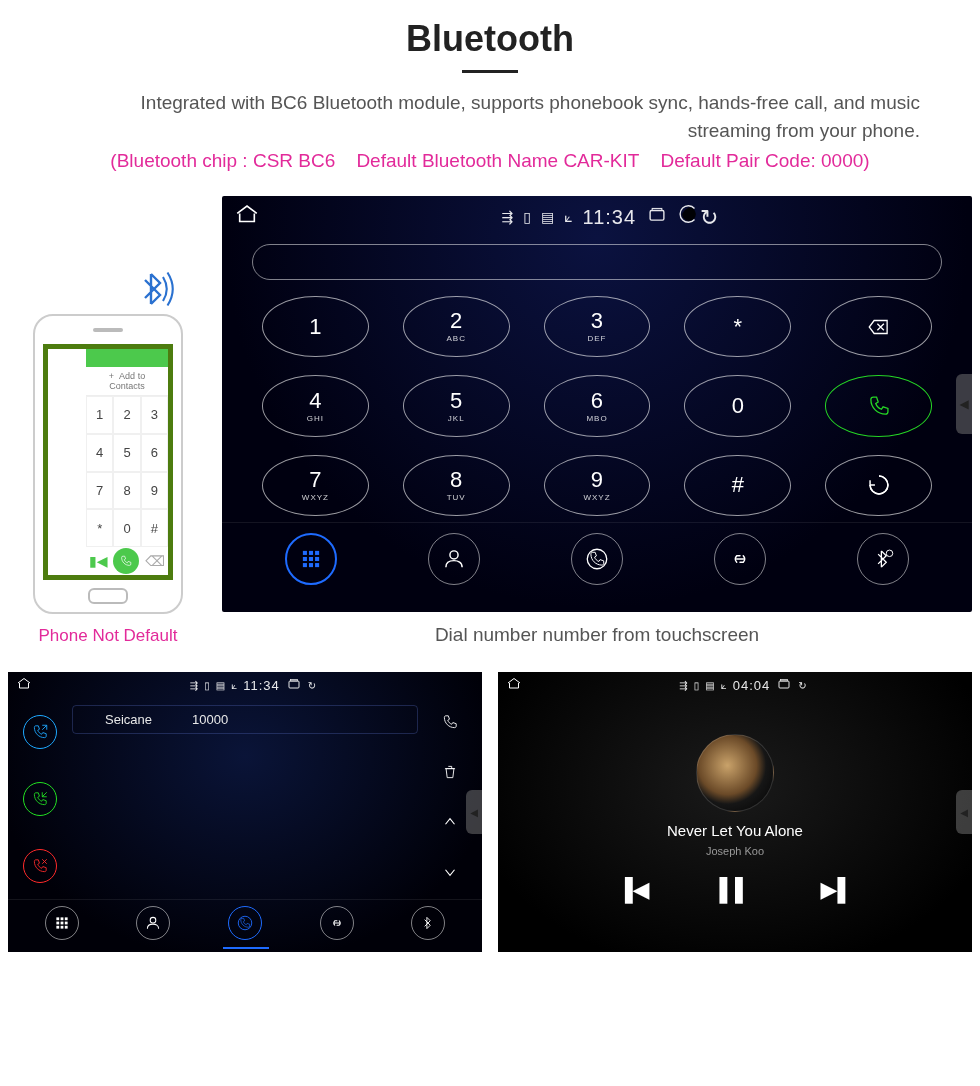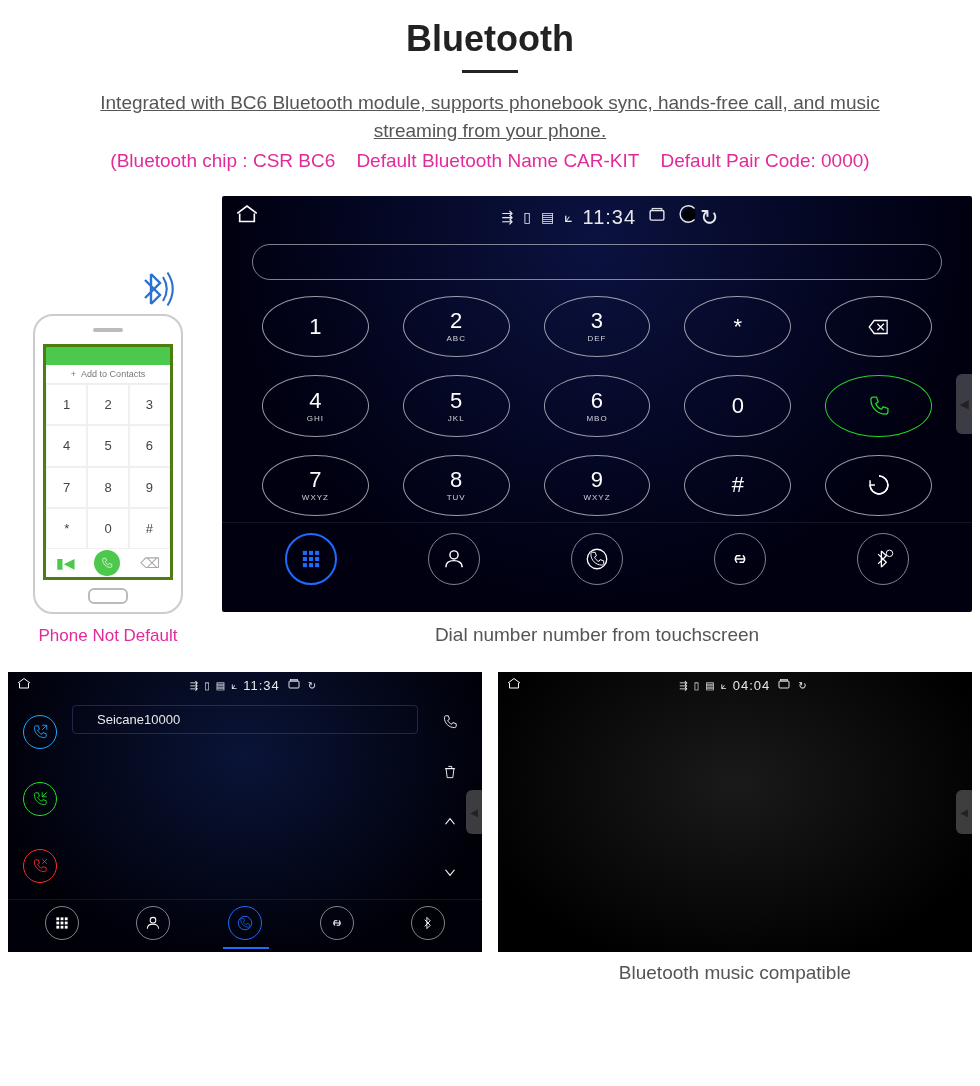--- a/index.html
+++ b/index.html
@@ -18,27 +18,26 @@
     font-weight: bold;
     color: #222;
   }
   .underline {
     width: 56px;
     height: 3px;
     background: #222;
     margin: 10px auto 16px;
   }
   .desc {
-    text-align: center;
+    text-align: right;
     font-size: 19px;
     color: #555;
     line-height: 1.45;
     max-width: 860px;
     margin: 0 auto;
-    text-decoration: underline;
   }
   .pink-line {
     text-align: center;
     font-size: 19px;
     color: #e22a9a;
     margin-top: 6px;
   }
 
   .row1 {
     display: flex;
@@ -72,22 +71,22 @@
     top: 12px; left: 50%; transform: translateX(-50%);
     width: 30px; height: 4px; background: #bbb; border-radius: 2px;
   }
   .phone-home {
     position: absolute;
     bottom: 8px; left: 50%; transform: translateX(-50%);
     width: 40px; height: 16px; border: 2px solid #bbb; border-radius: 6px;
   }
   .phone-screen {
     width: 100%; height: 100%;
-    border: 3px solid #4d7c0f;
-    display: flex; flex-direction: column;
+    border: 5px solid #4d7c0f;
+    display: flex; flex-direction: column; padding-left: 38px;
   }
   .phone-top {
     background: #4cc94c;
     height: 18px;
   }
   .phone-add {
     font-size: 9px;
     color: #777;
     padding: 4px 6px;
     border-bottom: 1px solid #eee;
@@ -253,21 +252,22 @@
     border-radius:50%;
     display:flex; align-items:center; justify-content:center;
   }
   .cbtn svg { width:18px; height:18px; }
   .cmid {
     flex:1;
     padding: 6px 8px;
   }
   .crow {
     display:flex;
-    padding:6px 24px;
+    gap:40px;
+    padding:6px 32px;
     border:1px solid rgba(80,100,180,0.35);
     border-radius:4px;
     font-size:13px;
     color:#e8e8e8;
   }
   .cright {
     width:48px;
     display:flex;
     flex-direction:column;
     justify-content:space-around;
@@ -674,21 +674,31 @@
               <span>▤</span>
               <span>⟀</span>
             <span class="sb-time">04:04</span>
             <span><svg viewBox="0 0 32 32">
                   <use href="#i-recent"></use>
                 </svg></span>
             <span>↻</span>
           </div>
           <span></span>
         </div>
+        <div class="music-body">
+          <div class="album"></div>
+          <div class="track-title">Never Let You Alone</div>
+          <div class="track-artist">Joseph Koo</div>
+          <div class="music-controls">
+            <span>▐◀</span>
+            <span>▌▌</span>
+            <span>▶▌</span>
+          </div>
+        </div>
         <div class="side-tab" style="height:44px;font-size:10px">◀</div>
       </div>
       <div class="caption2">
-        <span>Bluetooth music compatible</span><br>
+        <br>
       </div>
     </div>
   </div>
 
 </div>
 
 </body></html>

